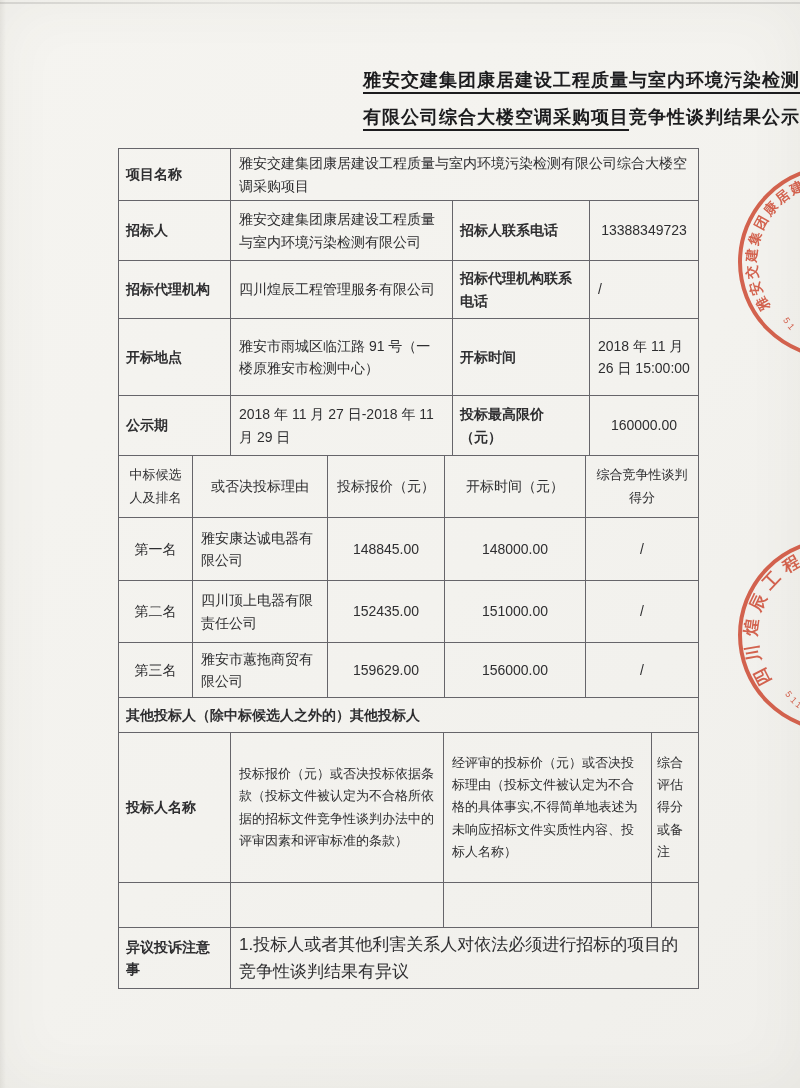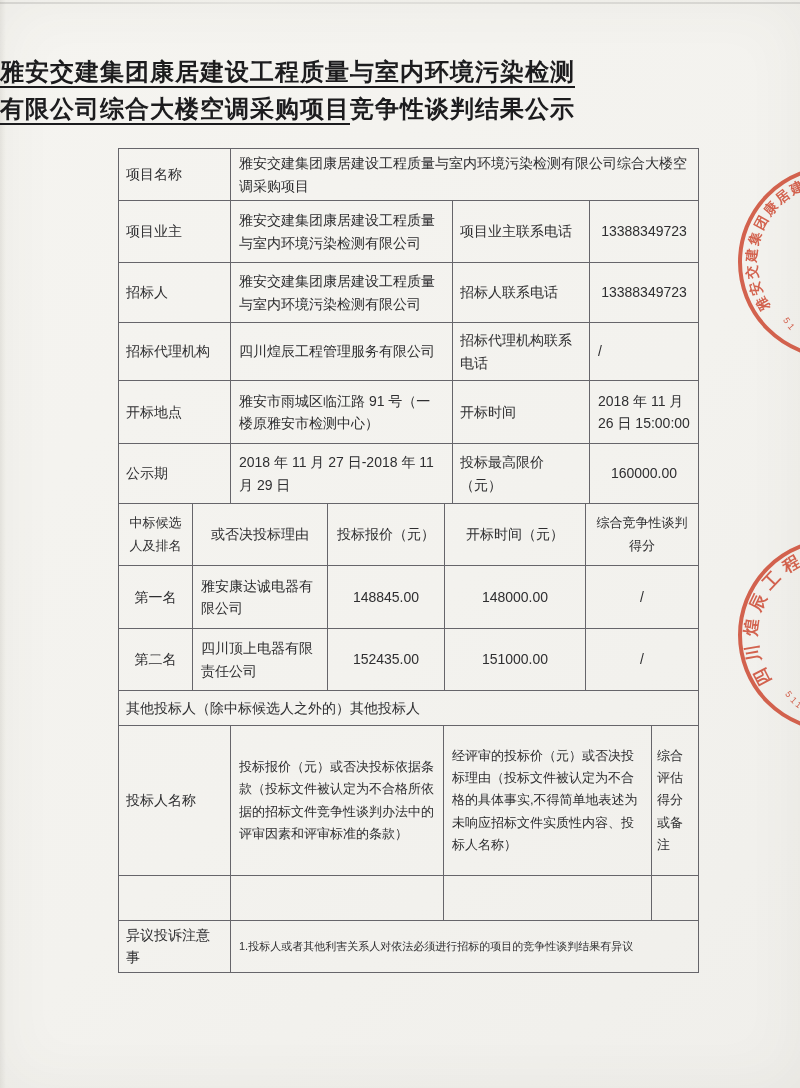--- a/index.html
+++ b/index.html
@@ -17,45 +17,45 @@
     position:absolute;top:2px;left:0;width:100%;height:2px;
     background:linear-gradient(90deg,#c9c8c4,#dddcd8 30%,#d2d1cd 70%,#c9c8c4);
     opacity:.7;
   }
   .scan-edge-left{
     position:absolute;top:0;left:0;width:6px;height:100%;
     background:linear-gradient(90deg,rgba(120,115,105,0.10),rgba(120,115,105,0));
   }
   
   .doc-title{
-    position:absolute;top:53px;left:0;width:100%;
-    text-align:left;font-weight:bold;font-size:24px;line-height:37px;
+    position:absolute;top:62px;left:0;width:100%;
+    text-align:right;font-weight:bold;font-size:18px;line-height:37px;
     color:#1c1c1e;letter-spacing:1px;
   }
   .doc-title .u{
     text-decoration:underline;
     text-decoration-thickness:2px;
     text-underline-offset:6px;
   }
   
   .tables{position:absolute;left:118px;top:148px;width:580px;}
   table.tbl{
     width:580px;table-layout:fixed;border-collapse:collapse;
     font-size:14px;color:#2e2e30;
   }
   table.tbl + table.tbl{margin-top:-1px;}
   .tbl td{
     border:1px solid #66656a;
     padding:3px 8px;vertical-align:middle;
     line-height:1.6;overflow:hidden;
   }
-  td.lbl{padding-left:7px;}
+  td.lbl{padding-left:7px;font-weight:bold;}
   td.ctr{text-align:center;}
   td.small{font-size:13px;line-height:1.72;padding:6px 8px;}
-  td.tiny{font-size:11px;}
+  td.tiny{font-size:17px;}
   td.score{font-size:13px;line-height:1.7;padding:4px 5px;}
   
   .seal{position:absolute;opacity:.84;pointer-events:none;}
   .seal-1{left:705px;top:158px;}
   .seal-2{left:705px;top:528px;}
 </style>
 </head>
 <body>
 
 <div class="page">
@@ -74,39 +74,33 @@
           <col style="width:112px">
           <col style="width:222px">
           <col style="width:137px">
           <col style="width:109px">
         </colgroup>
       <tbody>
           <tr style="height:52px">
         <td class="lbl">项目名称</td>
         <td colspan="3">雅安交建集团康居建设工程质量与室内环境污染检测有限公司综合大楼空调采购项目</td>
       </tr>
-      <tr style="height:62px">
-        <td class="lbl">项目业主</td>
-        <td>雅安交建集团康居建设工程质量与室内环境污染检测有限公司</td>
-        <td class="lbl">项目业主联系电话</td>
-        <td class="ctr">13388349723</td>
-      </tr>
       <tr style="height:60px">
         <td class="lbl">招标人</td>
         <td>雅安交建集团康居建设工程质量与室内环境污染检测有限公司</td>
         <td class="lbl">招标人联系电话</td>
         <td class="ctr">13388349723</td>
       </tr>
       <tr style="height:58px">
         <td class="lbl">招标代理机构</td>
         <td>四川煌辰工程管理服务有限公司</td>
         <td class="lbl">招标代理机构联系电话</td>
         <td>/</td>
       </tr>
-      <tr style="height:63px">
+      <tr style="height:77px">
         <td class="lbl">开标地点</td>
         <td>雅安市雨城区临江路 91 号（一楼原雅安市检测中心）</td>
         <td class="lbl">开标时间</td>
         <td>2018 年 11 月 26 日 15:00:00</td>
       </tr>
       <tr style="height:60px">
         <td class="lbl">公示期</td>
         <td>2018 年 11 月 27 日-2018 年 11 月 29 日</td>
         <td class="lbl">投标最高限价（元）</td>
         <td class="ctr">160000.00</td>
@@ -137,20 +131,27 @@
         <td class="ctr">148000.00</td>
         <td class="ctr">/</td>
       </tr>
       <tr style="height:62px">
         <td class="ctr">第二名</td>
         <td>四川顶上电器有限责任公司</td>
         <td class="ctr">152435.00</td>
         <td class="ctr">151000.00</td>
         <td class="ctr">/</td>
       </tr>
+      <tr style="height:55px">
+        <td class="ctr">第三名</td>
+        <td>雅安市蕙拖商贸有限公司</td>
+        <td class="ctr">159629.00</td>
+        <td class="ctr">156000.00</td>
+        <td class="ctr">/</td>
+      </tr>
     </tbody>
       </table>
 
     <table class="tbl">
       <colgroup>
           <col style="width:112px">
           <col style="width:213px">
           <col style="width:208px">
           <col style="width:47px">
         </colgroup>

